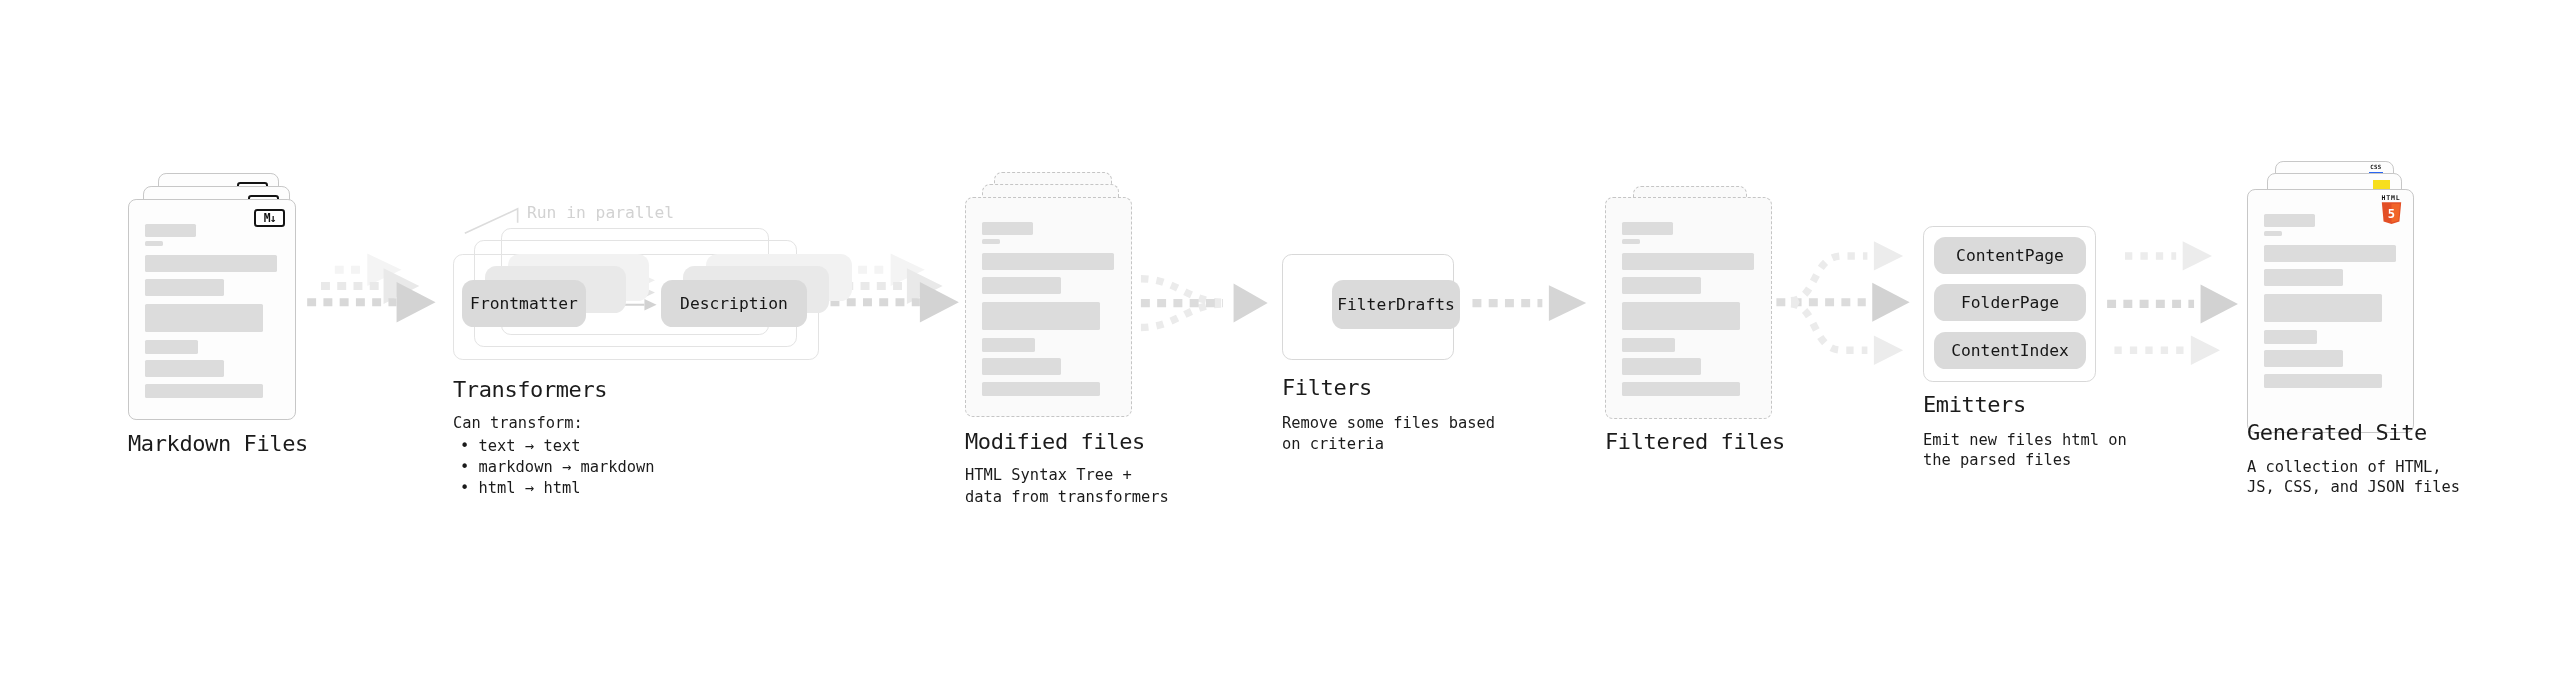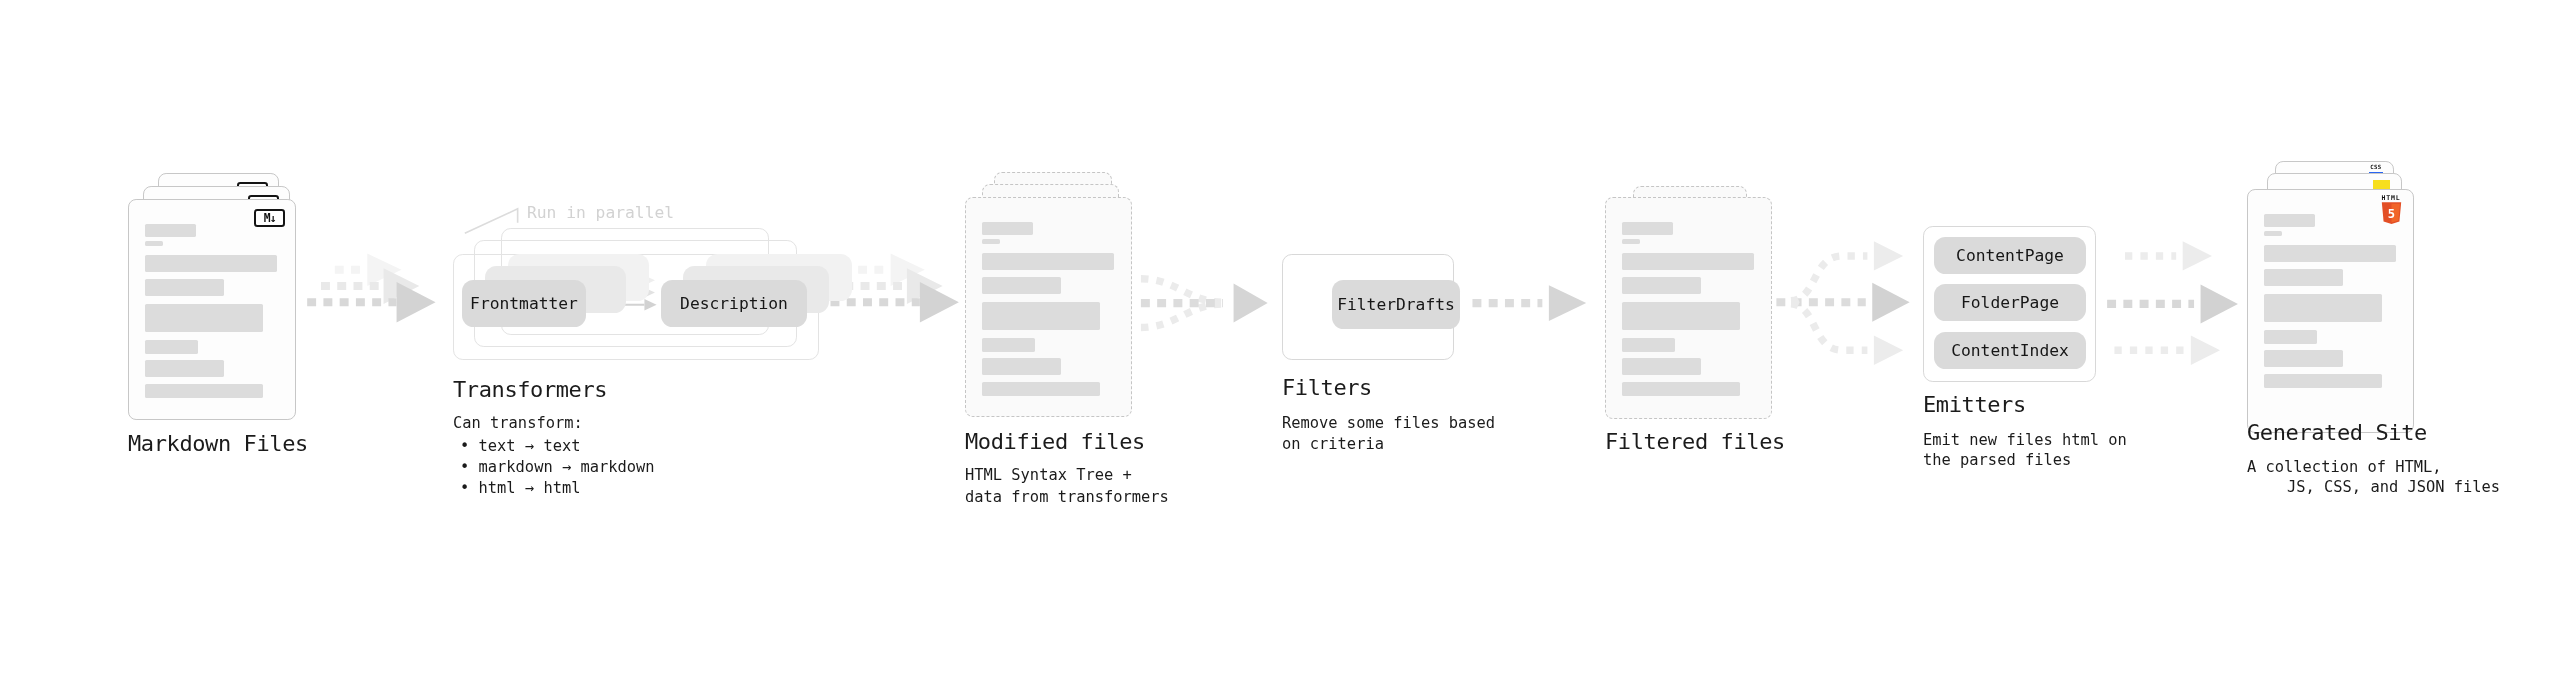--- a/index.html
+++ b/index.html
@@ -220,17 +220,17 @@
         <div class="bar" style="margin-top:9px;width:132px;height:17px;"></div>
         <div class="bar" style="margin-top:6.5px;width:79px;height:17px;"></div>
         <div class="bar" style="margin-top:8.1px;width:118px;height:28.4px;"></div>
         <div class="bar" style="margin-top:7.3px;width:53px;height:14.6px;"></div>
         <div class="bar" style="margin-top:5.7px;width:79px;height:17px;"></div>
         <div class="bar" style="margin-top:7.3px;width:118px;height:14px;"></div>
       </div>
     </div>
     <div class="title" style="left:2247px;top:420px;">Generated Site</div>
     <div class="body-text" style="left:2247px;top:458px;">A collection of HTML,</div>
-    <div class="body-text" style="left:2247px;top:478px;margin-left:40px;">JS, CSS, and JSON files</div>
+    <div class="body-text" style="left:2247px;top:478px;">JS, CSS, and JSON files</div>
   </div>
 
 </div>
 
 
 </body></html>

